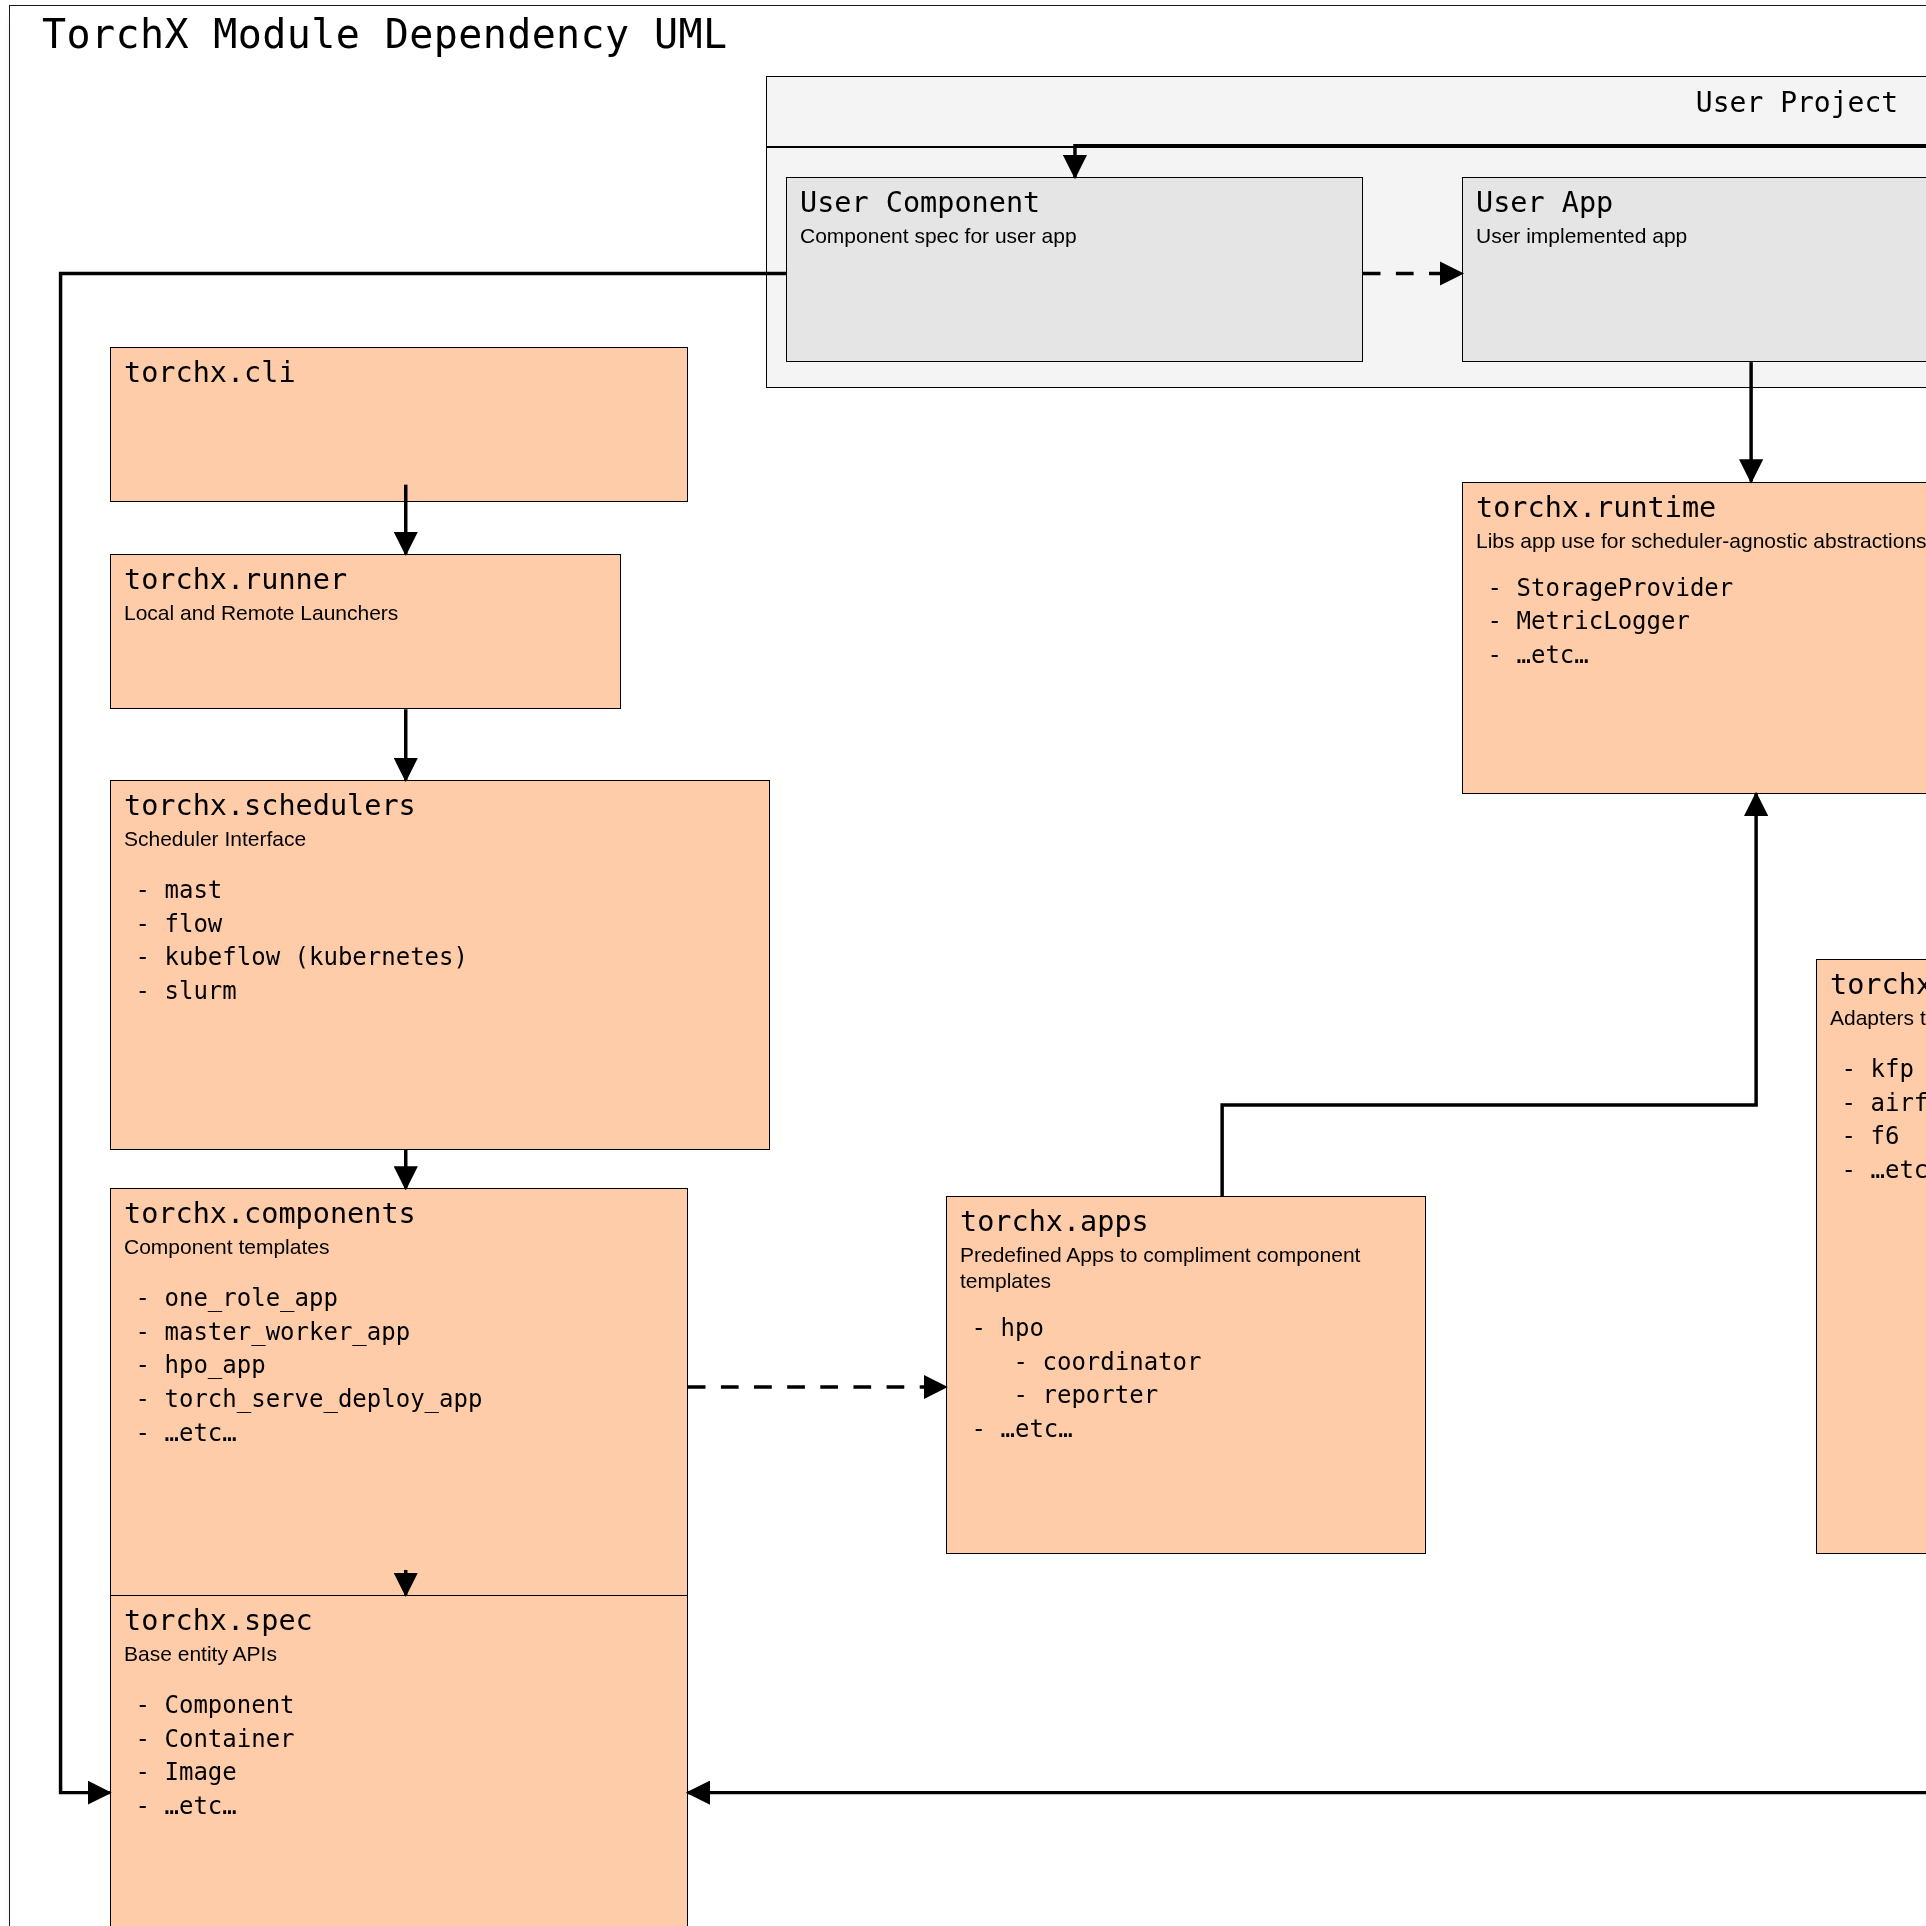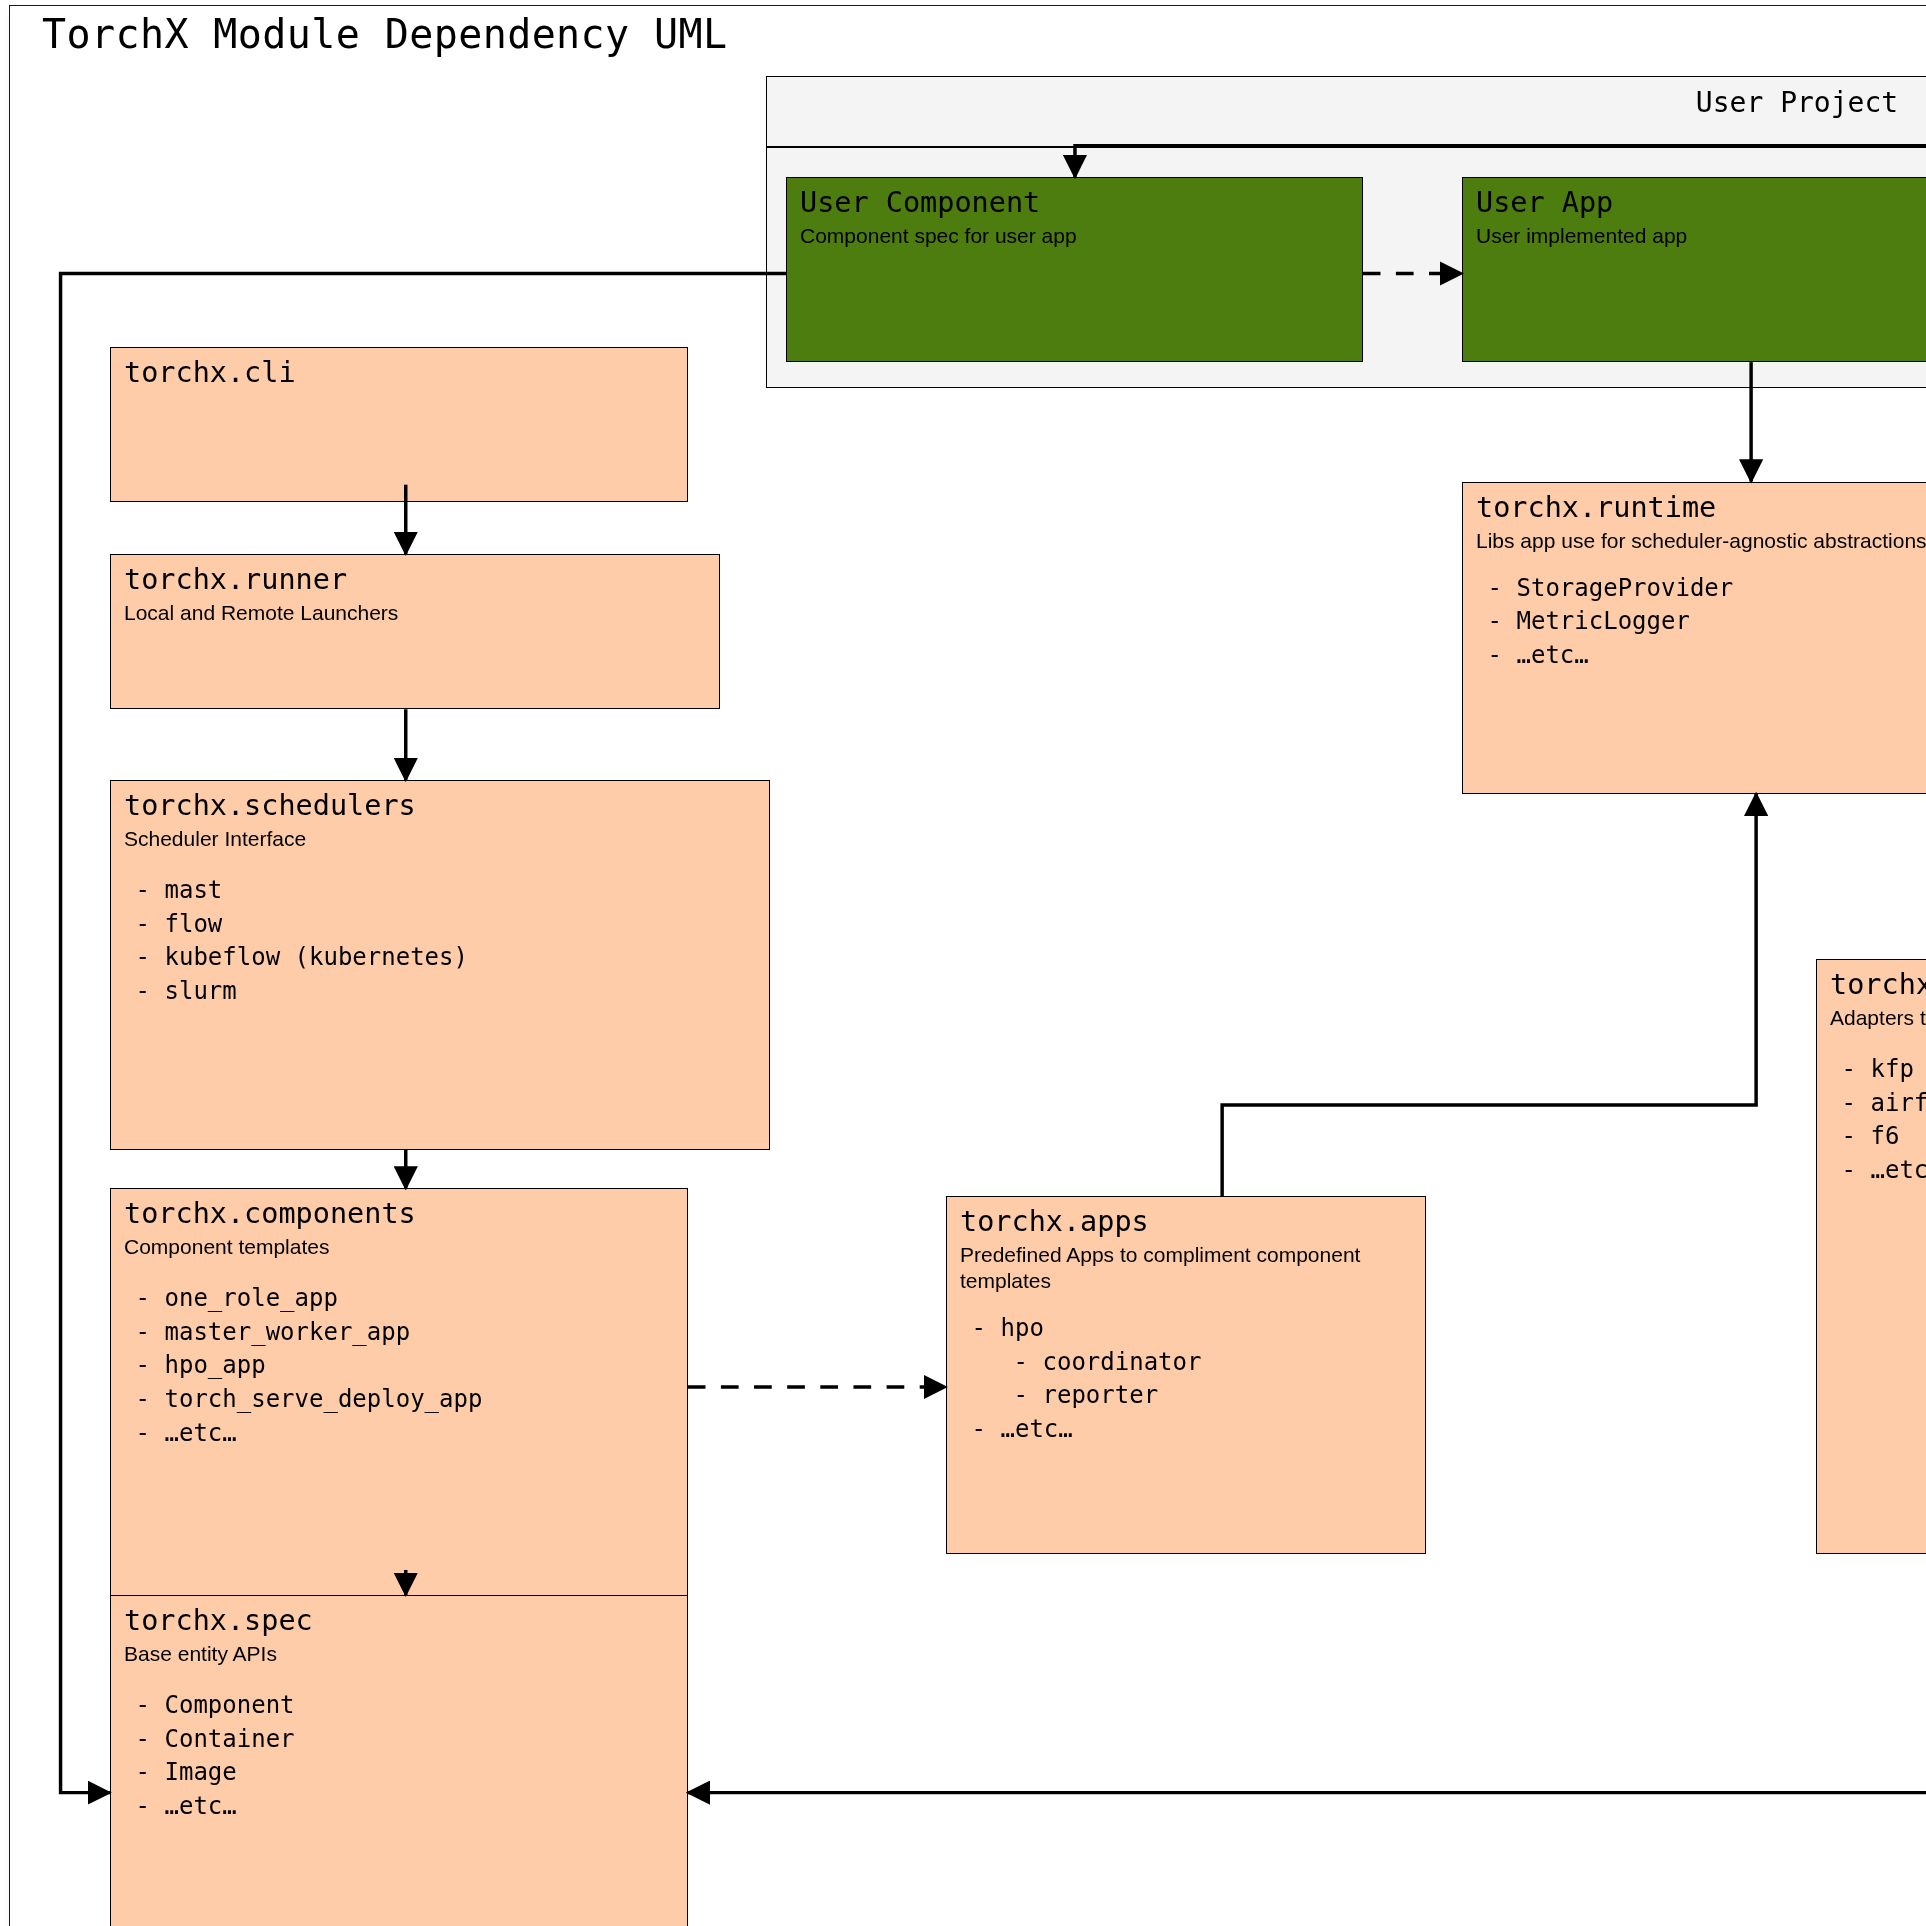--- a/index.html
+++ b/index.html
@@ -47,21 +47,21 @@
 
   
   .node {
     position: absolute;
     box-sizing: border-box;
     border: 1.9px solid #000000;
     padding: 10px 13px 7.7px 13px;
     overflow: hidden;
   }
   .node.torchx   { background: #ffccaa; }
-  .node.user     { background: #4d7c0f; }
+  .node.user     { background: #e5e5e5; }
 
   .node-title {
     font-family: "DejaVu Sans Mono", monospace;
     font-size: 28.5px;
     color: #000000;
     line-height: 1.08;
     white-space: nowrap;
   }
   .node-sub {
     font-family: "Liberation Sans", sans-serif;
@@ -143,21 +143,21 @@
 
   <div class="node user" style="left:1462px; top:177px; width:577px; height:185px;">
     <div class="node-title">User App</div>
     <div class="node-sub">User implemented app</div>
   </div>
 
   <div class="node torchx" style="left:110px; top:347px; width:578px; height:155px;">
     <div class="node-title">torchx.cli</div>
   </div>
 
-  <div class="node torchx" style="left:110px; top:554px; width:610px; height:155px;">
+  <div class="node torchx" style="left:110px; top:554px; width:511px; height:155px;">
     <div class="node-title">torchx.runner</div>
     <div class="node-sub">Local and Remote Launchers</div>
   </div>
 
   <div class="node torchx" style="left:110px; top:780px; width:660px; height:370px;">
     <div class="node-title">torchx.schedulers</div>
     <div class="node-sub">Scheduler Interface</div>
     <div class="node-list">
       <div class="li">- mast</div>
       <div class="li">- flow</div>

